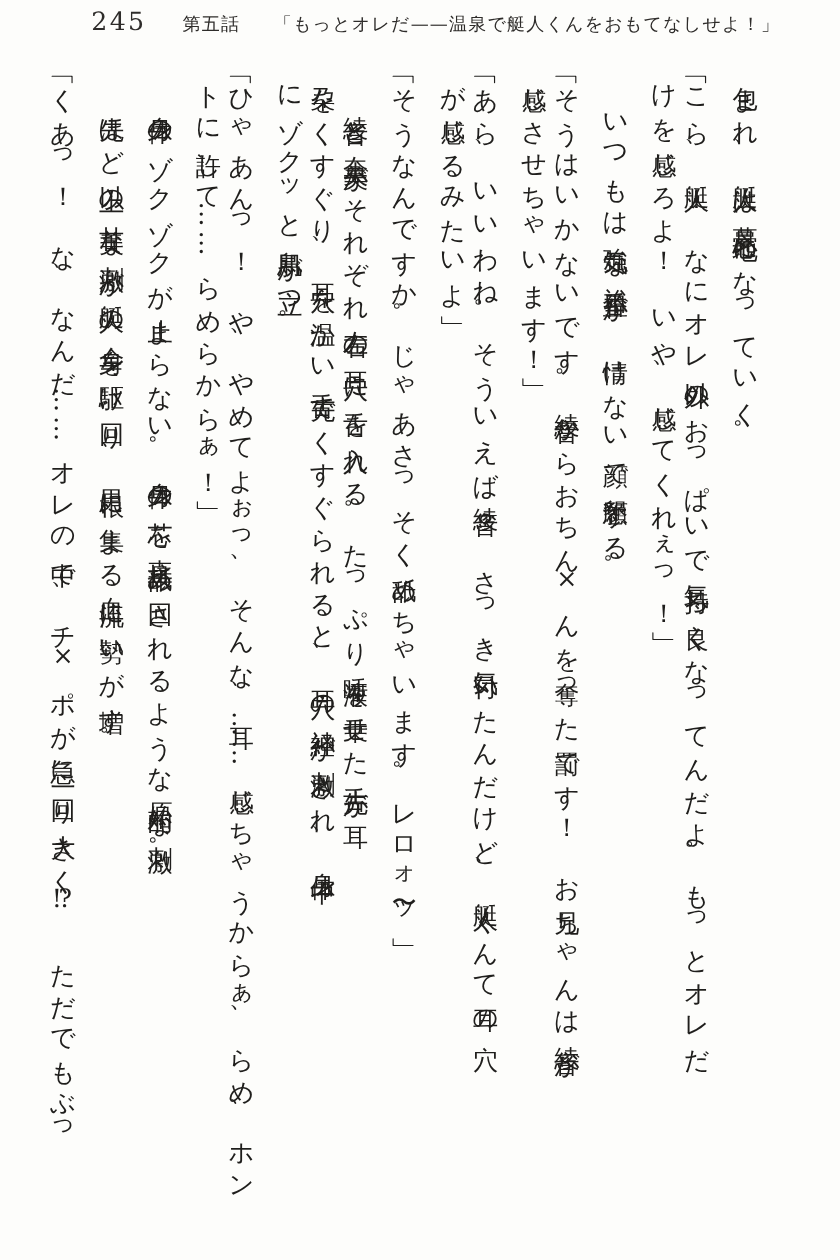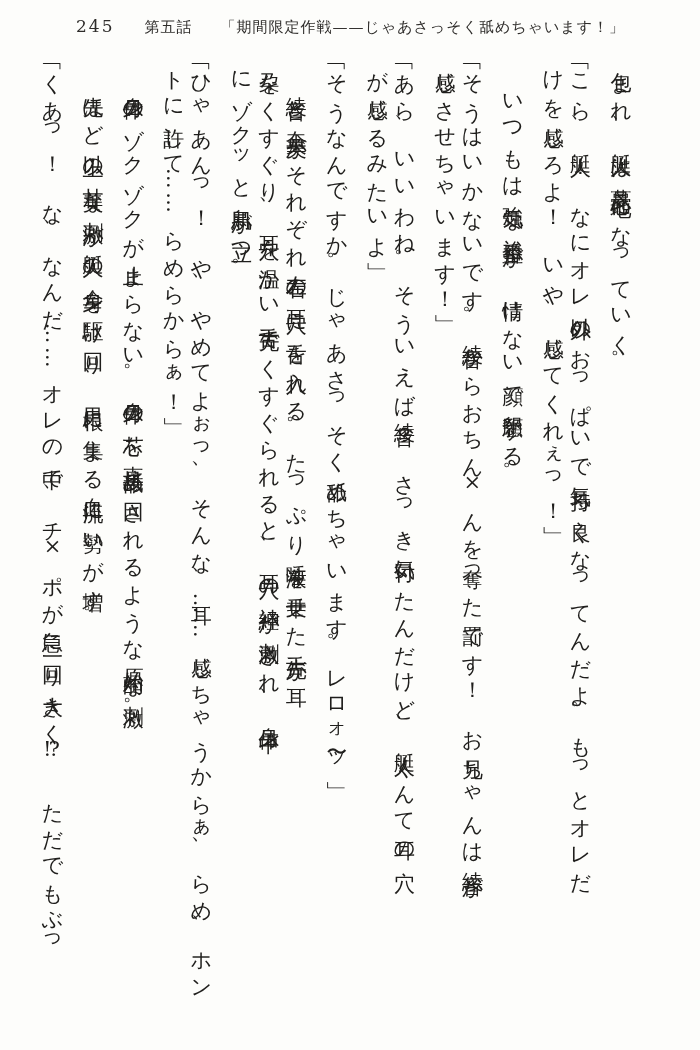--- a/index.html
+++ b/index.html
@@ -20,24 +20,23 @@
     top: 6px;
     left: 76px;
     display: flex;
     align-items: baseline;
     color: #2e2c2a;
     font-size: 15px;
     letter-spacing: 1px;
     white-space: nowrap;
   }
   .running-head .pagenum {
-    font-size: 17px;
+    font-size: 21px;
     margin-right: 30px;
     letter-spacing: 2px;
-    margin-top: 10px;
   }
   .running-head .chapter {
     margin-right: 28px;
   }
   
   .text-area {
     position: absolute;
     top: 56px;
     right: 66px;
     height: 958px;
@@ -57,21 +56,21 @@
     line-height: 27.4px;
     white-space: nowrap;
   }
 </style>
 </head>
 <body>
 
 <div class="running-head">
   <span class="pagenum">245</span>
   <span class="chapter">第五話</span>
-  <span class="title">「期間限定作戦——じゃあさっそく舐めちゃいます！」</span>
+  <span class="title">「もっとオレだ——温泉で艇人くんをおもてなしせよ！」</span>
 </div>
 
 <div class="text-area">
 
   <div class="para">
     <div class="tcol">包まれ、艇人は夢見心地になっていく。</div>
   </div>
 
   <div class="para">
     <div class="tcol">「こら、艇人！　なにオレ以外のおっぱいで気持ち良くなってんだよ。もっとオレだ</div>

